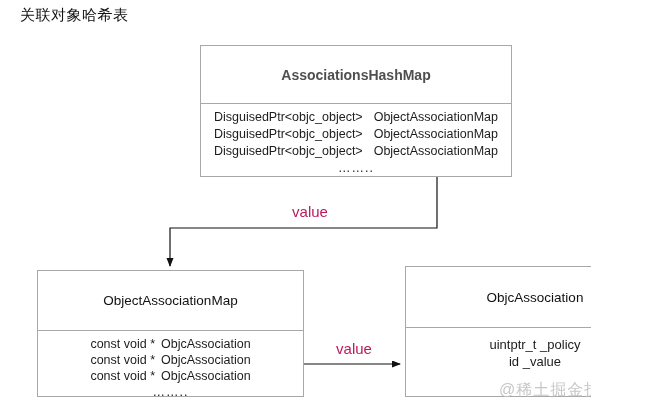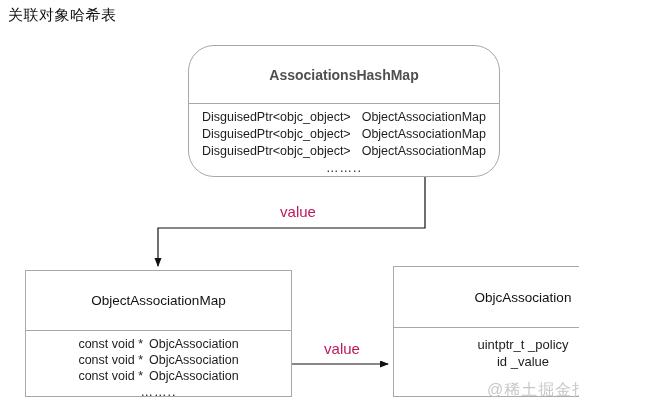--- a/index.html
+++ b/index.html
@@ -1,19 +1,19 @@
 <!DOCTYPE html>
 <html style="--border: #a8a8a8; --text: #1c1c1c; --header: #4f4f4f; --arrow: #111111; --watermark: #bdbdbd;"><head>
 <meta charset="utf-8">
 <style>
   html,body{margin:0;padding:0;background:#ffffff;}
   .canvas{
     position:relative;width:579px;height:402px;background:#ffffff;
     font-family:"Liberation Sans","DejaVu Sans",sans-serif;
-    color:var(--text,#1c1c1c);overflow:hidden;
+    color:var(--text,#1c1c1c);overflow:hidden;margin-left:12px;
   }
   .page-title{
     position:absolute;left:8px;top:6px;font-size:15px;color:#111;
     letter-spacing:0.5px;
   }
   .edges{position:absolute;left:0;top:0;width:661px;height:402px;pointer-events:none;}
   .edge{stroke:var(--arrow,#111);stroke-width:1.2;fill:none;}
   .arrow-head{fill:var(--arrow,#111);}
   .edge-label{position:absolute;font-size:15px;color:#be185d;text-align:center;}
   .edge-label.v1{left:270px;top:203px;width:56px;}
@@ -24,21 +24,21 @@
   }
   .box-header{
     display:flex;align-items:center;justify-content:center;
     border-bottom:1px solid var(--border,#a8a8a8);box-sizing:border-box;
     font-size:13.5px;color:#111;
   }
   .box-body{box-sizing:border-box;text-align:center;}
   .row{display:flex;justify-content:center;white-space:nowrap;text-align:right;}
   .dots{display:block;letter-spacing:1px;}
   
-  .box.hashmap{left:188px;top:45px;width:312px;height:132px;border-radius:26px;}
+  .box.hashmap{left:188px;top:45px;width:312px;height:132px;}
   .box.hashmap .box-header{height:58px;font-weight:bold;color:var(--header,#4f4f4f);font-size:14px;}
   .box.hashmap .box-body{padding-top:5px;font-size:12.5px;line-height:17px;}
   .box.hashmap .row{gap:11px;}
   
   .box.assocmap{left:25px;top:270px;width:267px;height:127px;}
   .box.assocmap .box-header{height:60px;}
   .box.assocmap .box-body{padding-top:5px;font-size:12.5px;line-height:16px;}
   .box.assocmap .row{gap:6px;}
   
   .box.objcassoc{left:393px;top:266px;width:260px;height:131px;}

